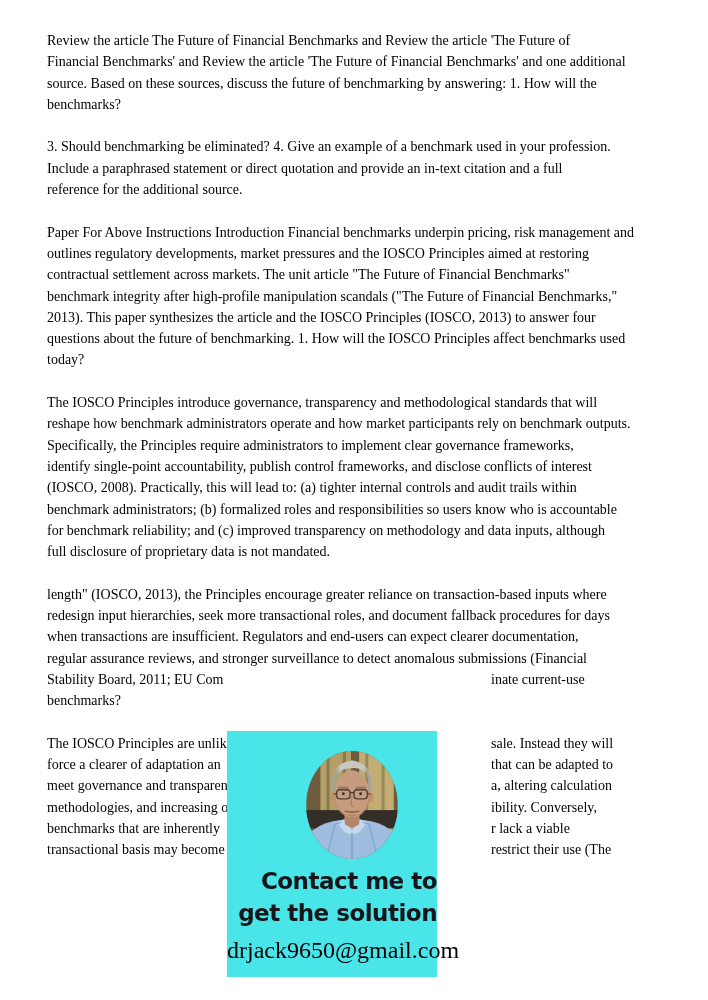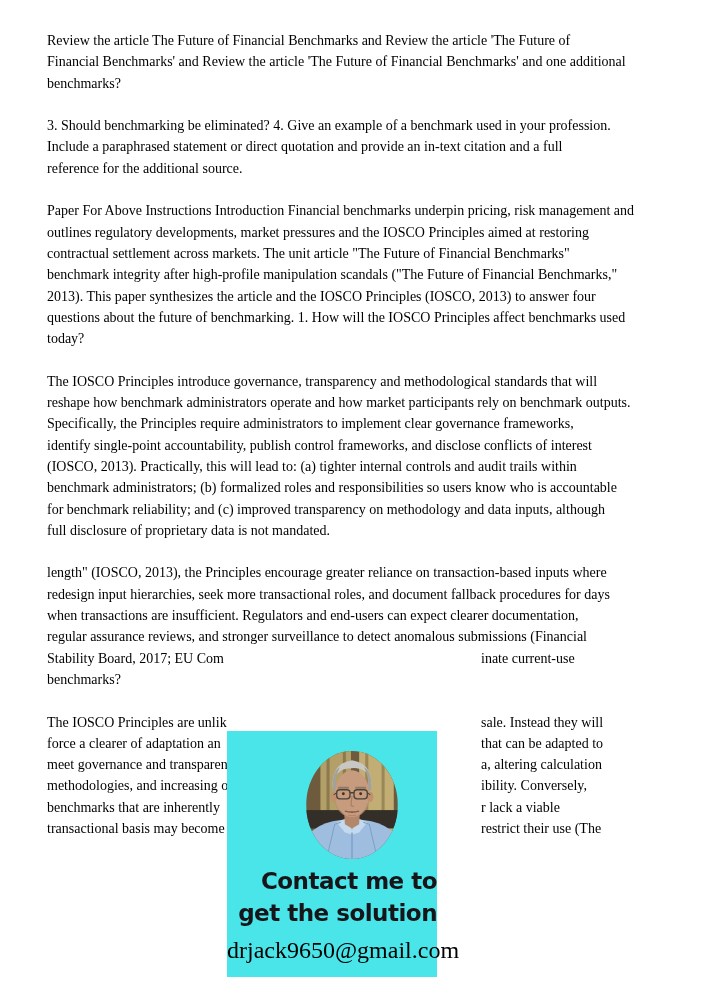--- a/index.html
+++ b/index.html
@@ -20,21 +20,21 @@
   }
   .para { margin: 0 0 21.3px 0; }
   .para:last-child { margin-bottom: 0; }
   .line {
     height: 21.3px;
     white-space: nowrap;
     position: relative;
   }
   .right-frag {
     position: absolute;
-    left: 434px;
+    left: 444px;
     top: 0;
     white-space: nowrap;
   }
   
   .overlay {
     position: absolute;
     left: 227px; top: 731px;
     width: 210px; height: 246px;
     text-align: right;
   }
@@ -63,20 +63,21 @@
     line-height: 30px;
   }
 </style>
 </head>
 <body style="background: rgb(255, 255, 255); color: rgb(0, 0, 0);">
 
 <div class="doc" id="doc">
     <div class="para">
       <div class="line">Review the article The Future of Financial Benchmarks and Review the article 'The Future of</div>
       <div class="line">Financial Benchmarks' and Review the article 'The Future of Financial Benchmarks' and one additional</div>
+      <div class="line">source. Based on these sources, discuss the future of benchmarking by answering: 1. How will the</div>
       <div class="line">benchmarks?</div>
     </div>
     <div class="para">
       <div class="line">3. Should benchmarking be eliminated? 4. Give an example of a benchmark used in your profession.</div>
       <div class="line">Include a paraphrased statement or direct quotation and provide an in-text citation and a full</div>
       <div class="line">reference for the additional source.</div>
     </div>
     <div class="para">
       <div class="line">Paper For Above Instructions Introduction Financial benchmarks underpin pricing, risk management and</div>
       <div class="line">outlines regulatory developments, market pressures and the IOSCO Principles aimed at restoring</div>
@@ -84,31 +85,31 @@
       <div class="line">benchmark integrity after high-profile manipulation scandals ("The Future of Financial Benchmarks,"</div>
       <div class="line">2013). This paper synthesizes the article and the IOSCO Principles (IOSCO, 2013) to answer four</div>
       <div class="line">questions about the future of benchmarking. 1. How will the IOSCO Principles affect benchmarks used</div>
       <div class="line">today?</div>
     </div>
     <div class="para">
       <div class="line">The IOSCO Principles introduce governance, transparency and methodological standards that will</div>
       <div class="line">reshape how benchmark administrators operate and how market participants rely on benchmark outputs.</div>
       <div class="line">Specifically, the Principles require administrators to implement clear governance frameworks,</div>
       <div class="line">identify single-point accountability, publish control frameworks, and disclose conflicts of interest</div>
-      <div class="line">(IOSCO, 2013). Practically, this will lead to: (a) tighter internal controls and audit trails within</div>
+      <div class="line">(IOSCO, 2008). Practically, this will lead to: (a) tighter internal controls and audit trails within</div>
       <div class="line">benchmark administrators; (b) formalized roles and responsibilities so users know who is accountable</div>
       <div class="line">for benchmark reliability; and (c) improved transparency on methodology and data inputs, although</div>
       <div class="line">full disclosure of proprietary data is not mandated.</div>
     </div>
     <div class="para">
       <div class="line">length" (IOSCO, 2013), the Principles encourage greater reliance on transaction-based inputs where</div>
       <div class="line">redesign input hierarchies, seek more transactional roles, and document fallback procedures for days</div>
       <div class="line">when transactions are insufficient. Regulators and end-users can expect clearer documentation,</div>
       <div class="line">regular assurance reviews, and stronger surveillance to detect anomalous submissions (Financial</div>
-      <div class="line"><span>Stability Board, 2017; EU Com</span><span class="right-frag">inate current-use</span></div>
+      <div class="line"><span>Stability Board, 2011; EU Com</span><span class="right-frag">inate current-use</span></div>
       <div class="line">benchmarks?</div>
     </div>
     <div class="para">
       <div class="line"><span>The IOSCO Principles are unlik</span><span class="right-frag">sale. Instead they will</span></div>
       <div class="line"><span>force a clearer of adaptation an</span><span class="right-frag">that can be adapted to</span></div>
       <div class="line"><span>meet governance and transparen</span><span class="right-frag">a, altering calculation</span></div>
       <div class="line"><span>methodologies, and increasing o</span><span class="right-frag">ibility. Conversely,</span></div>
       <div class="line"><span>benchmarks that are inherently</span><span class="right-frag">r lack a viable</span></div>
       <div class="line"><span>transactional basis may become</span><span class="right-frag">restrict their use (The</span></div>
     </div>

